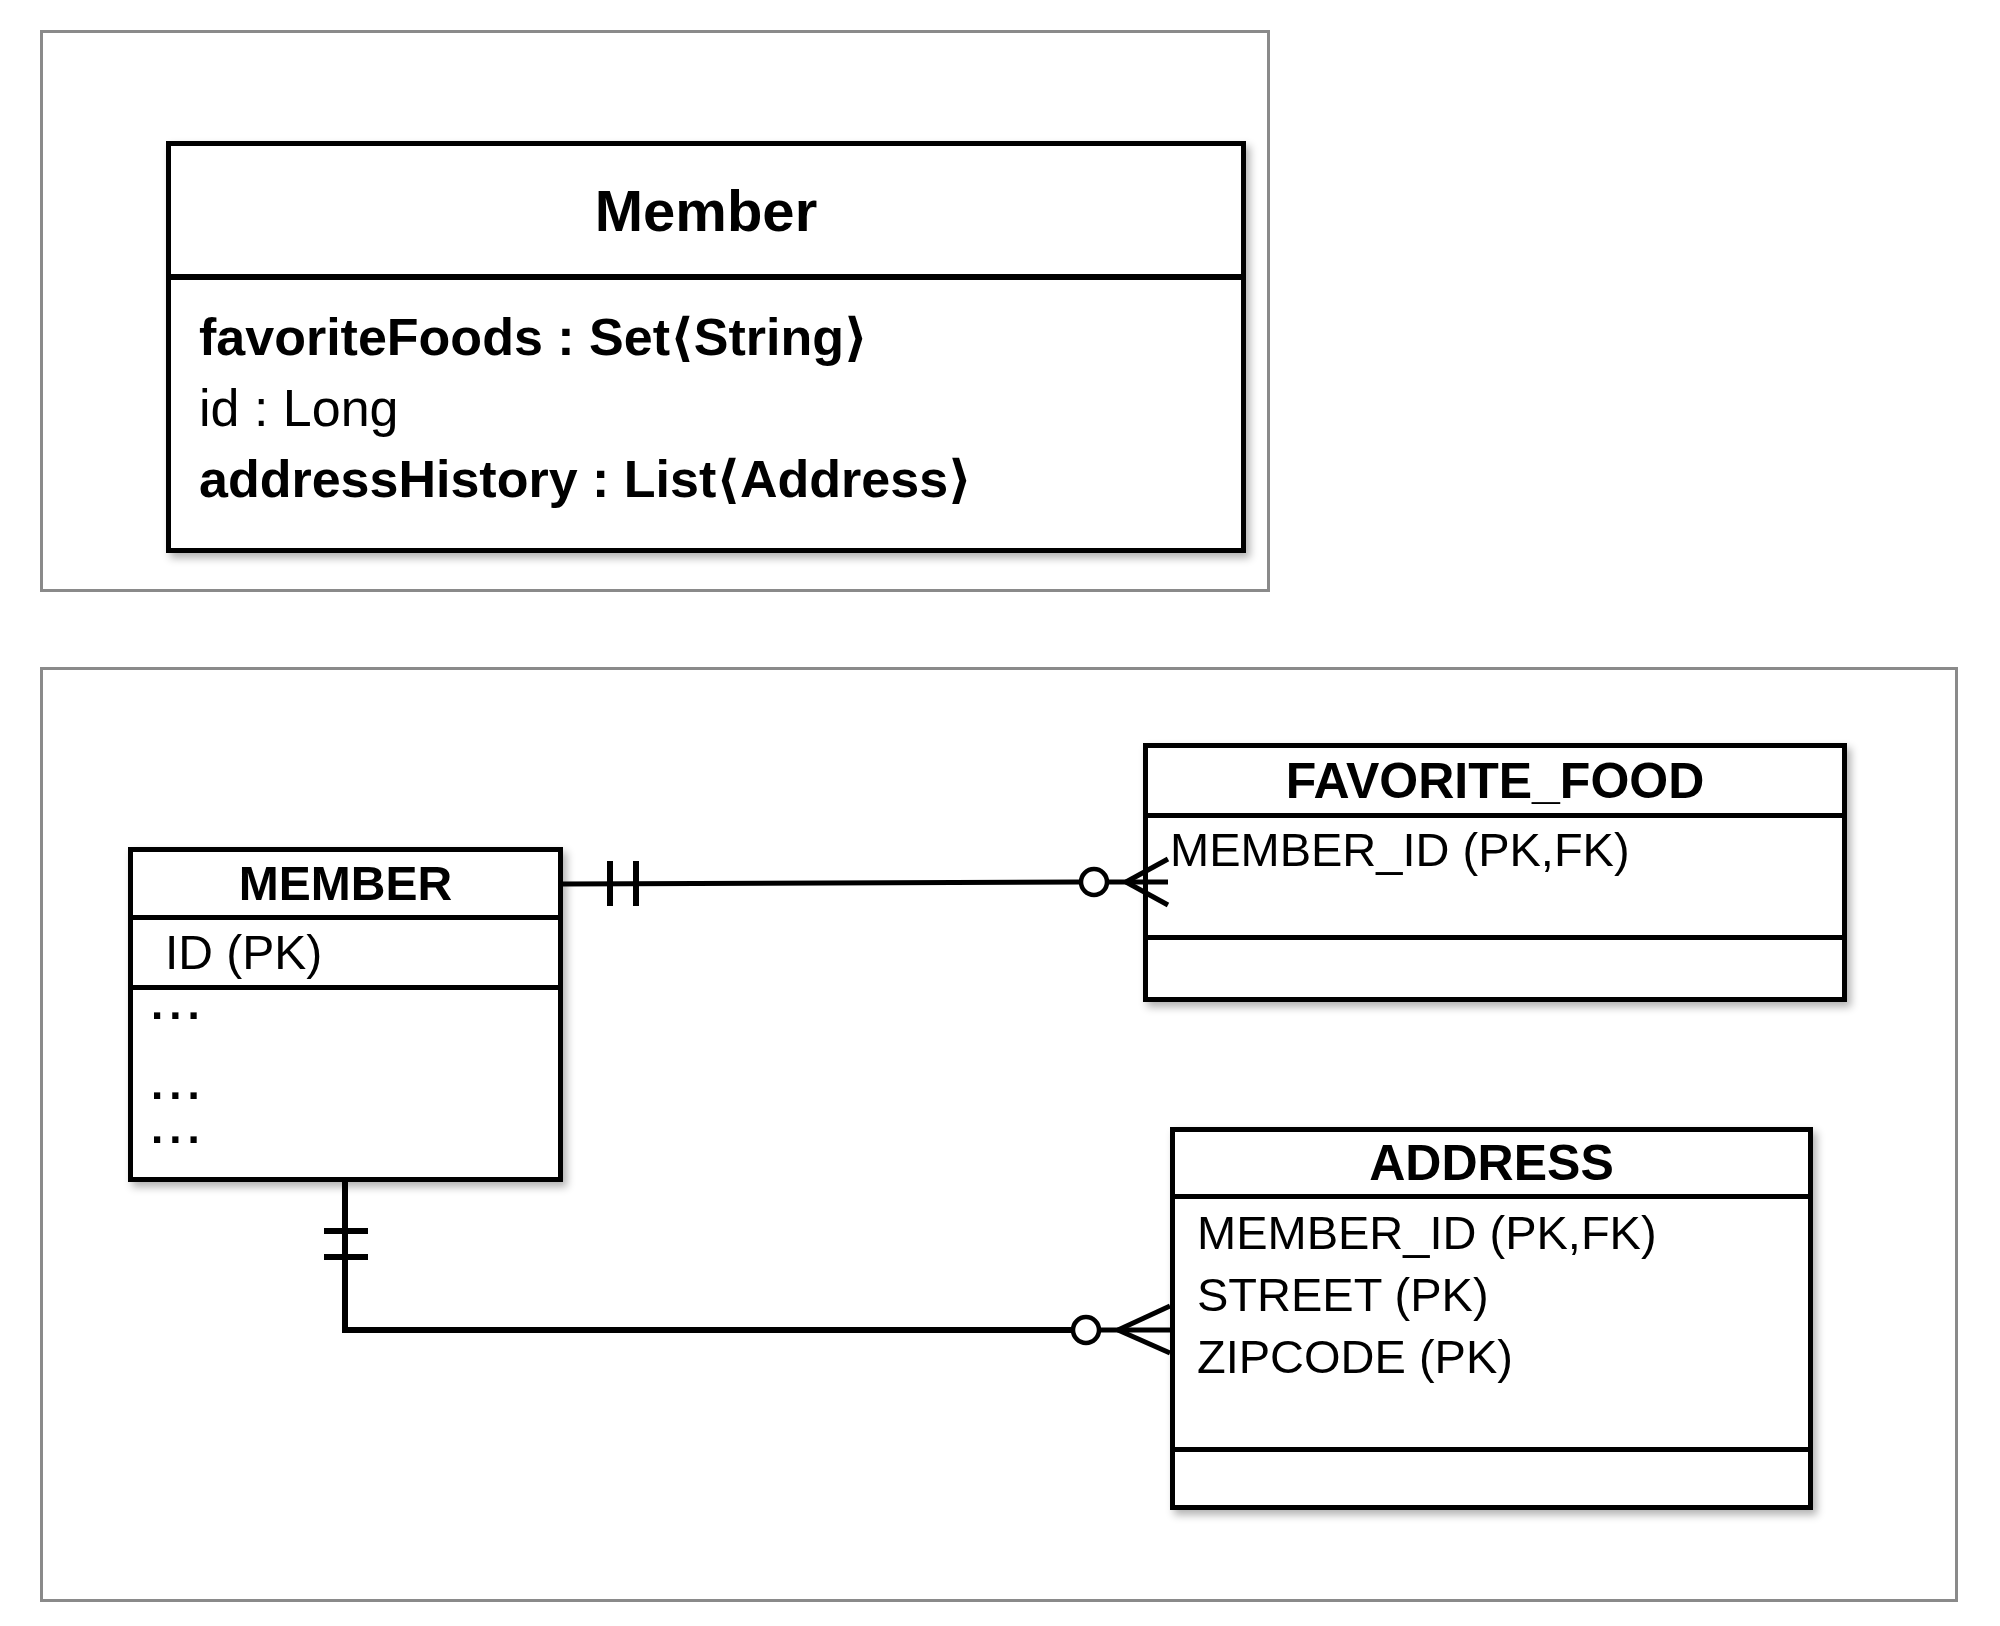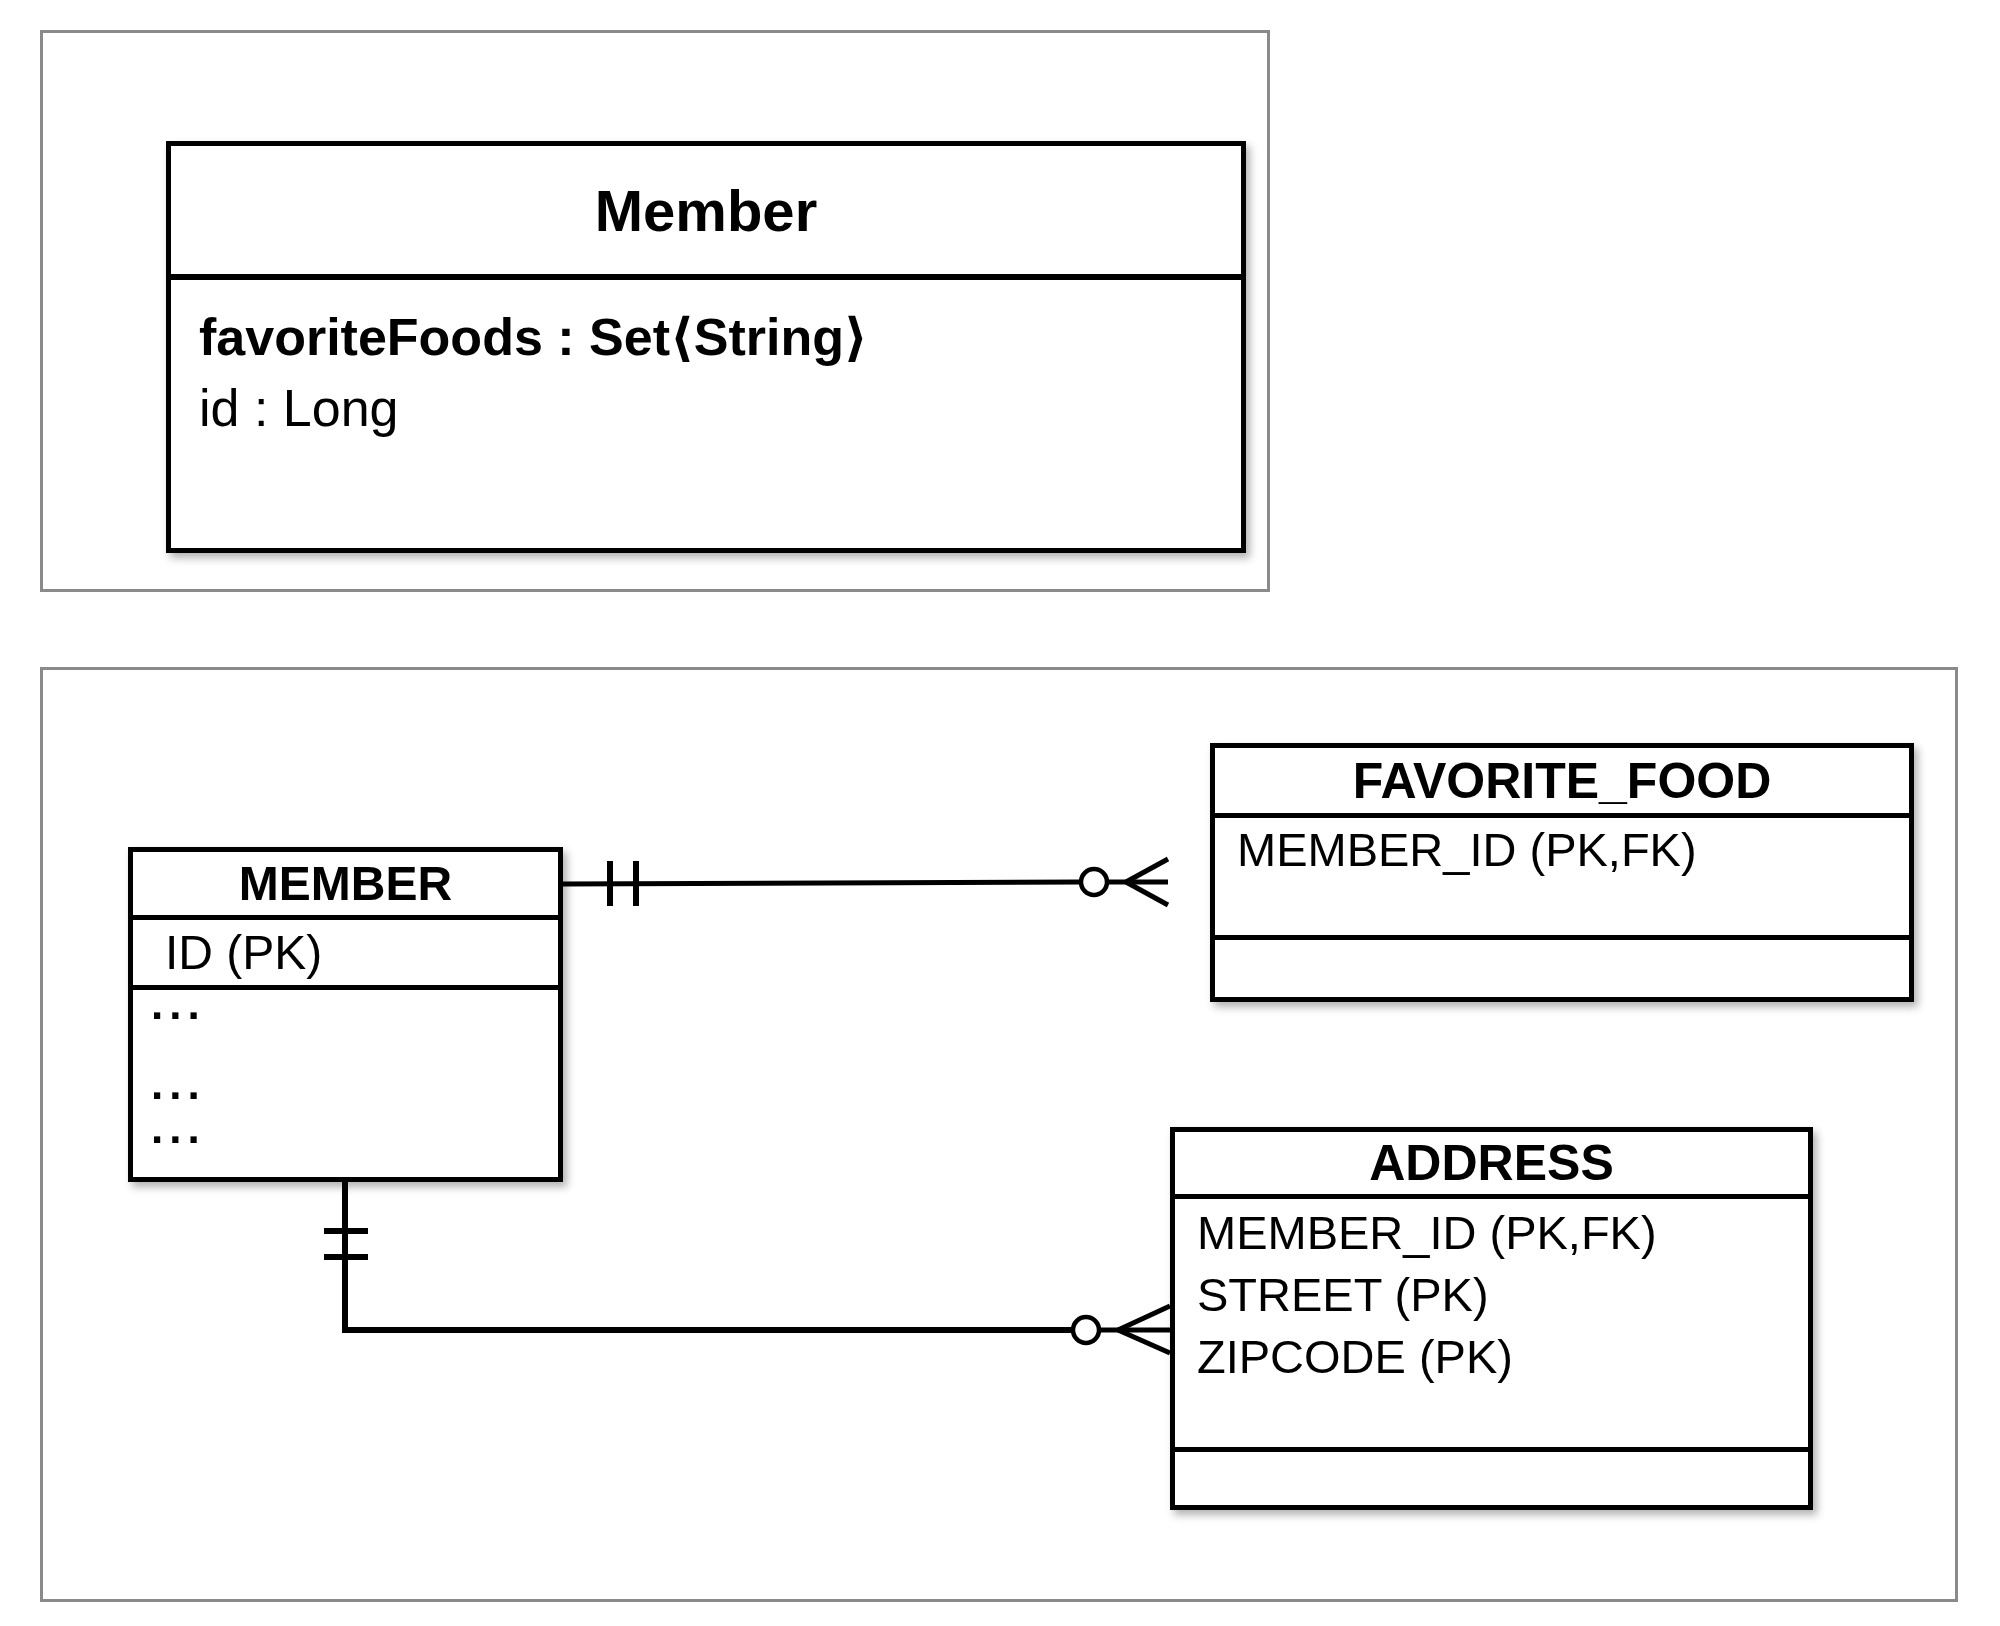--- a/index.html
+++ b/index.html
@@ -68,21 +68,21 @@
   }
   .t-member .member-body { position: relative; height: 182px; }
   .dots-row {
     position: absolute; left: 18px;
     font-size: 44px; font-weight: bold; letter-spacing: 6px; line-height: 44px;
   }
   .dots-1 { top: -8px; }
   .dots-2 { top: 72px; }
   .dots-3 { top: 116px; }
 
-  .t-food { left: 1210px; top: 743px; width: 704px; height: 259px; }
+  .t-food { left: 1143px; top: 743px; width: 704px; height: 259px; }
   .t-food .er-header { height: 70px; font-size: 50px; }
   .t-food .er-rows { height: 122px; border-bottom: 5px solid #000; padding-top: 1px; }
 
   .t-address { left: 1170px; top: 1127px; width: 643px; height: 383px; }
   .t-address .er-header { height: 67px; font-size: 50px; }
   .t-address .er-rows { height: 253px; border-bottom: 5px solid #000; padding-top: 3px; }
 
   
   .connectors {
     position: absolute; left: 0; top: 0;
@@ -98,20 +98,21 @@
 <body>
 
 <div class="canvas">
 
   <div class="panel panel-top">
     <div class="uml-class">
       <div class="uml-header">Member</div>
       <div class="uml-body">
         <div class="uml-attr bold">favoriteFoods : Set⟨String⟩</div>
         <div class="uml-attr regular">id : Long</div>
+        <div class="uml-attr bold">addressHistory : List⟨Address⟩</div>
       </div>
     </div>
   </div>
 
   <div class="panel panel-bottom"></div>
 
   <div class="er-table t-member">
     <div class="er-header">MEMBER</div>
     <div class="row-id">ID (PK)</div>
     <div class="member-body">

